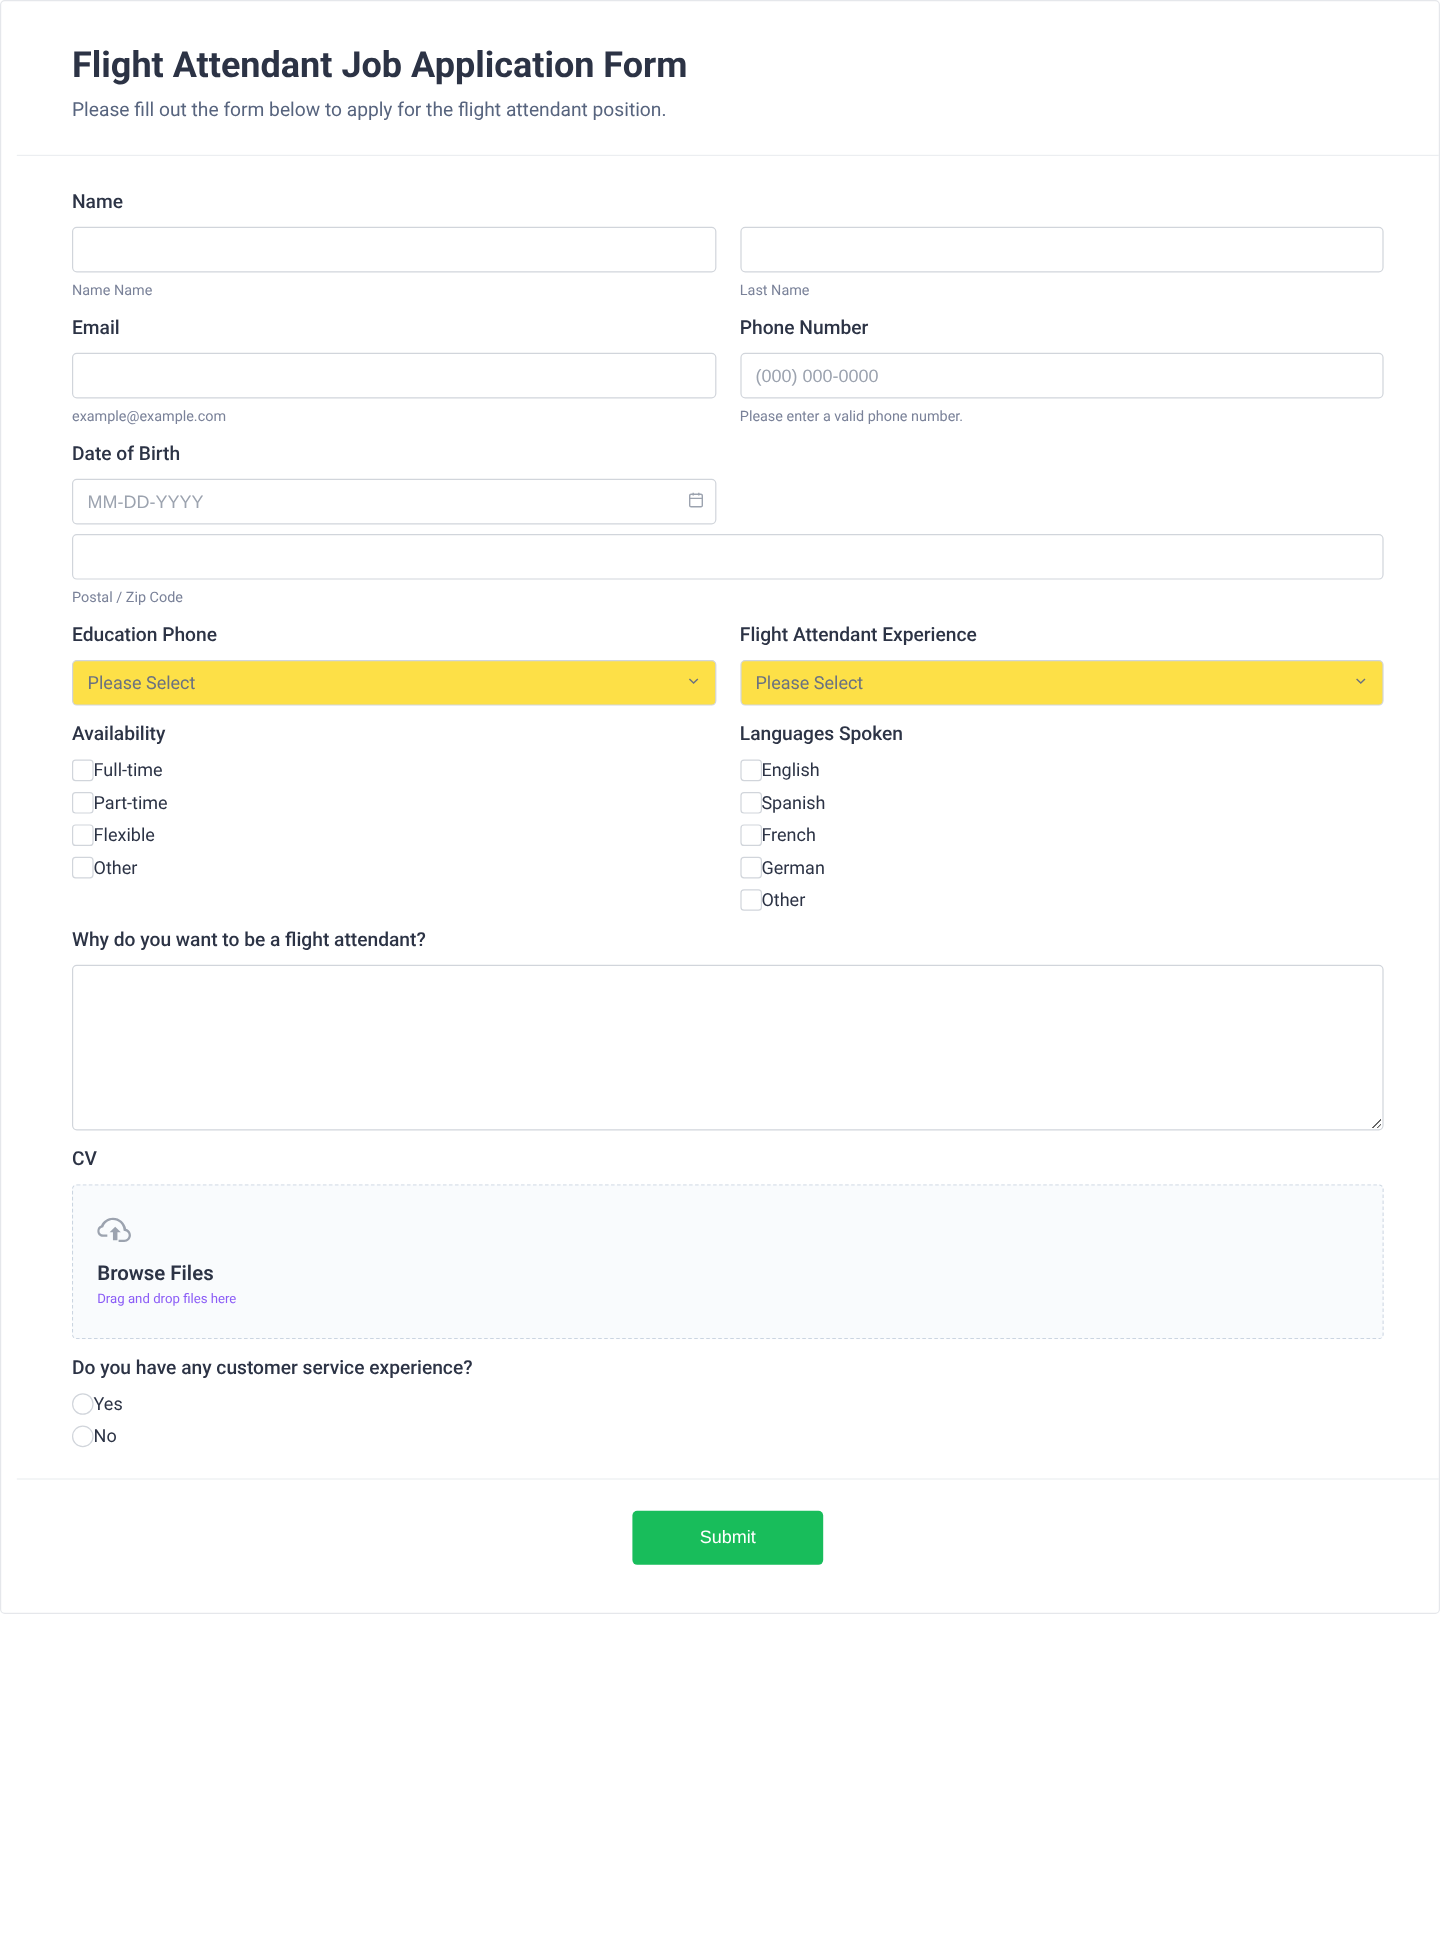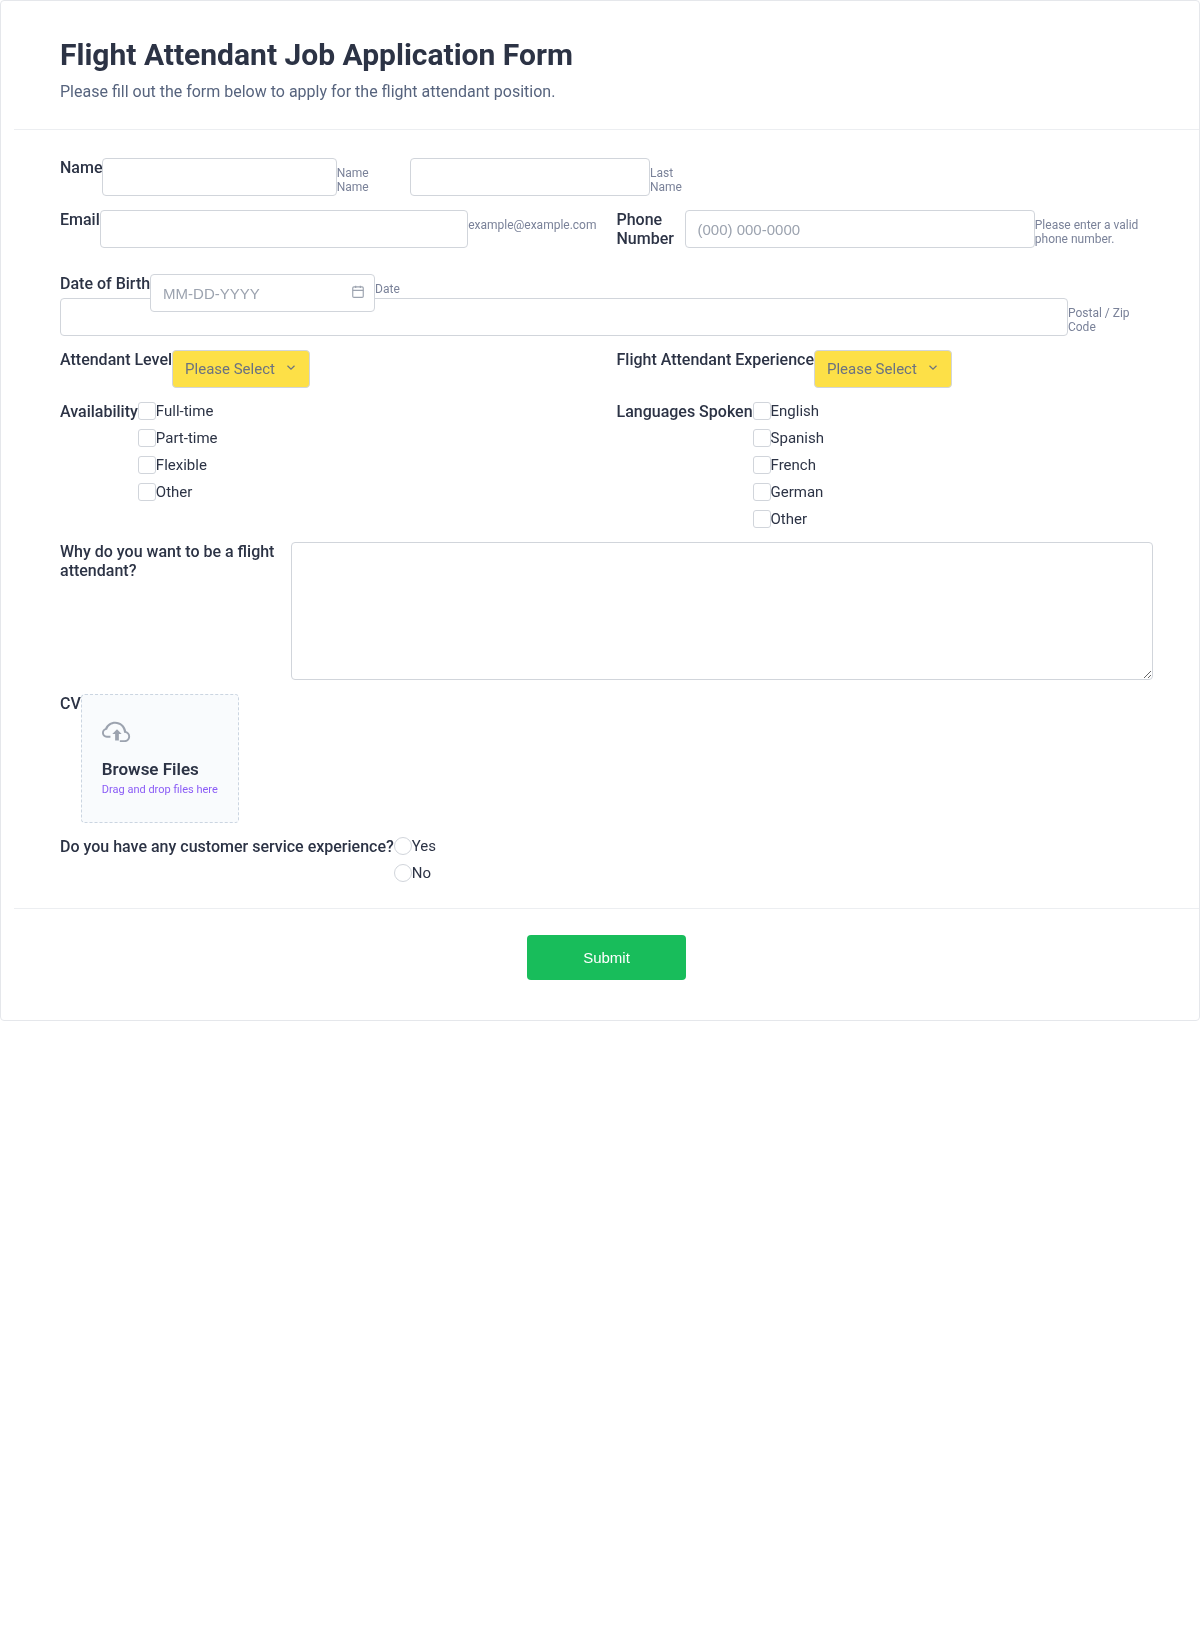--- a/index.html
+++ b/index.html
@@ -37,21 +37,21 @@
       padding: 28px 46px 20px 46px;
     }
     .field-row {
       display: flex;
       gap: 20px;
       margin-bottom: 14px;
     }
     .field-col {
       flex: 1;
       display: flex;
-      flex-direction: row;
+      flex-direction: column;
     }
     .field-col.half {
       width: calc(50% - 10px);
       flex: none;
     }
     .field-label {
       font-size: 16px;
       font-weight: 500;
       color: #2c3345;
       margin-bottom: 12px;
@@ -252,21 +252,21 @@
 
     <div class="field-row" style="margin-top:-28px;">
       <div class="field-col">
         <input type="text" class="text-input" style="">
         <div class="sub-label">Postal / Zip Code</div>
       </div>
     </div>
 
     <div class="field-row">
       <div class="field-col">
-        <div class="field-label">Attendant Level</div>
+        <div class="field-label">Education Phone</div>
         <div class="select-wrapper">
           <div class="select-input" style="line-height: 36px;">Please Select</div>
           <span class="select-chevron">
             <svg width="14" height="14" viewBox="0 0 24 24" fill="none" stroke="currentColor" stroke-width="2">
                 <polyline points="6 9 12 15 18 9"></polyline>
               </svg>
           </span>
         </div>
       </div>
       <div class="field-col">

